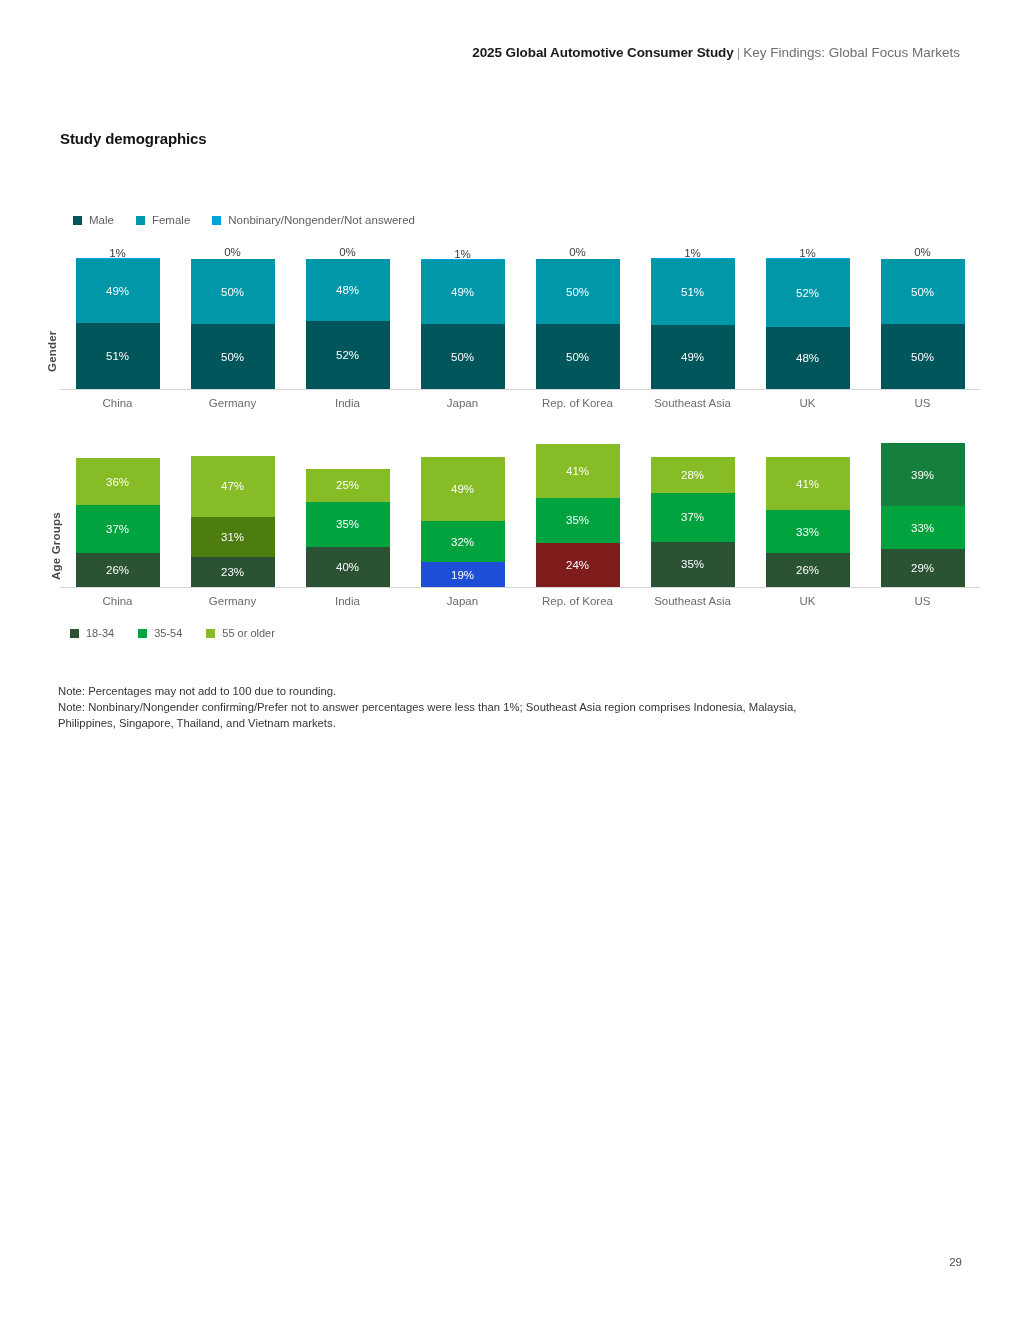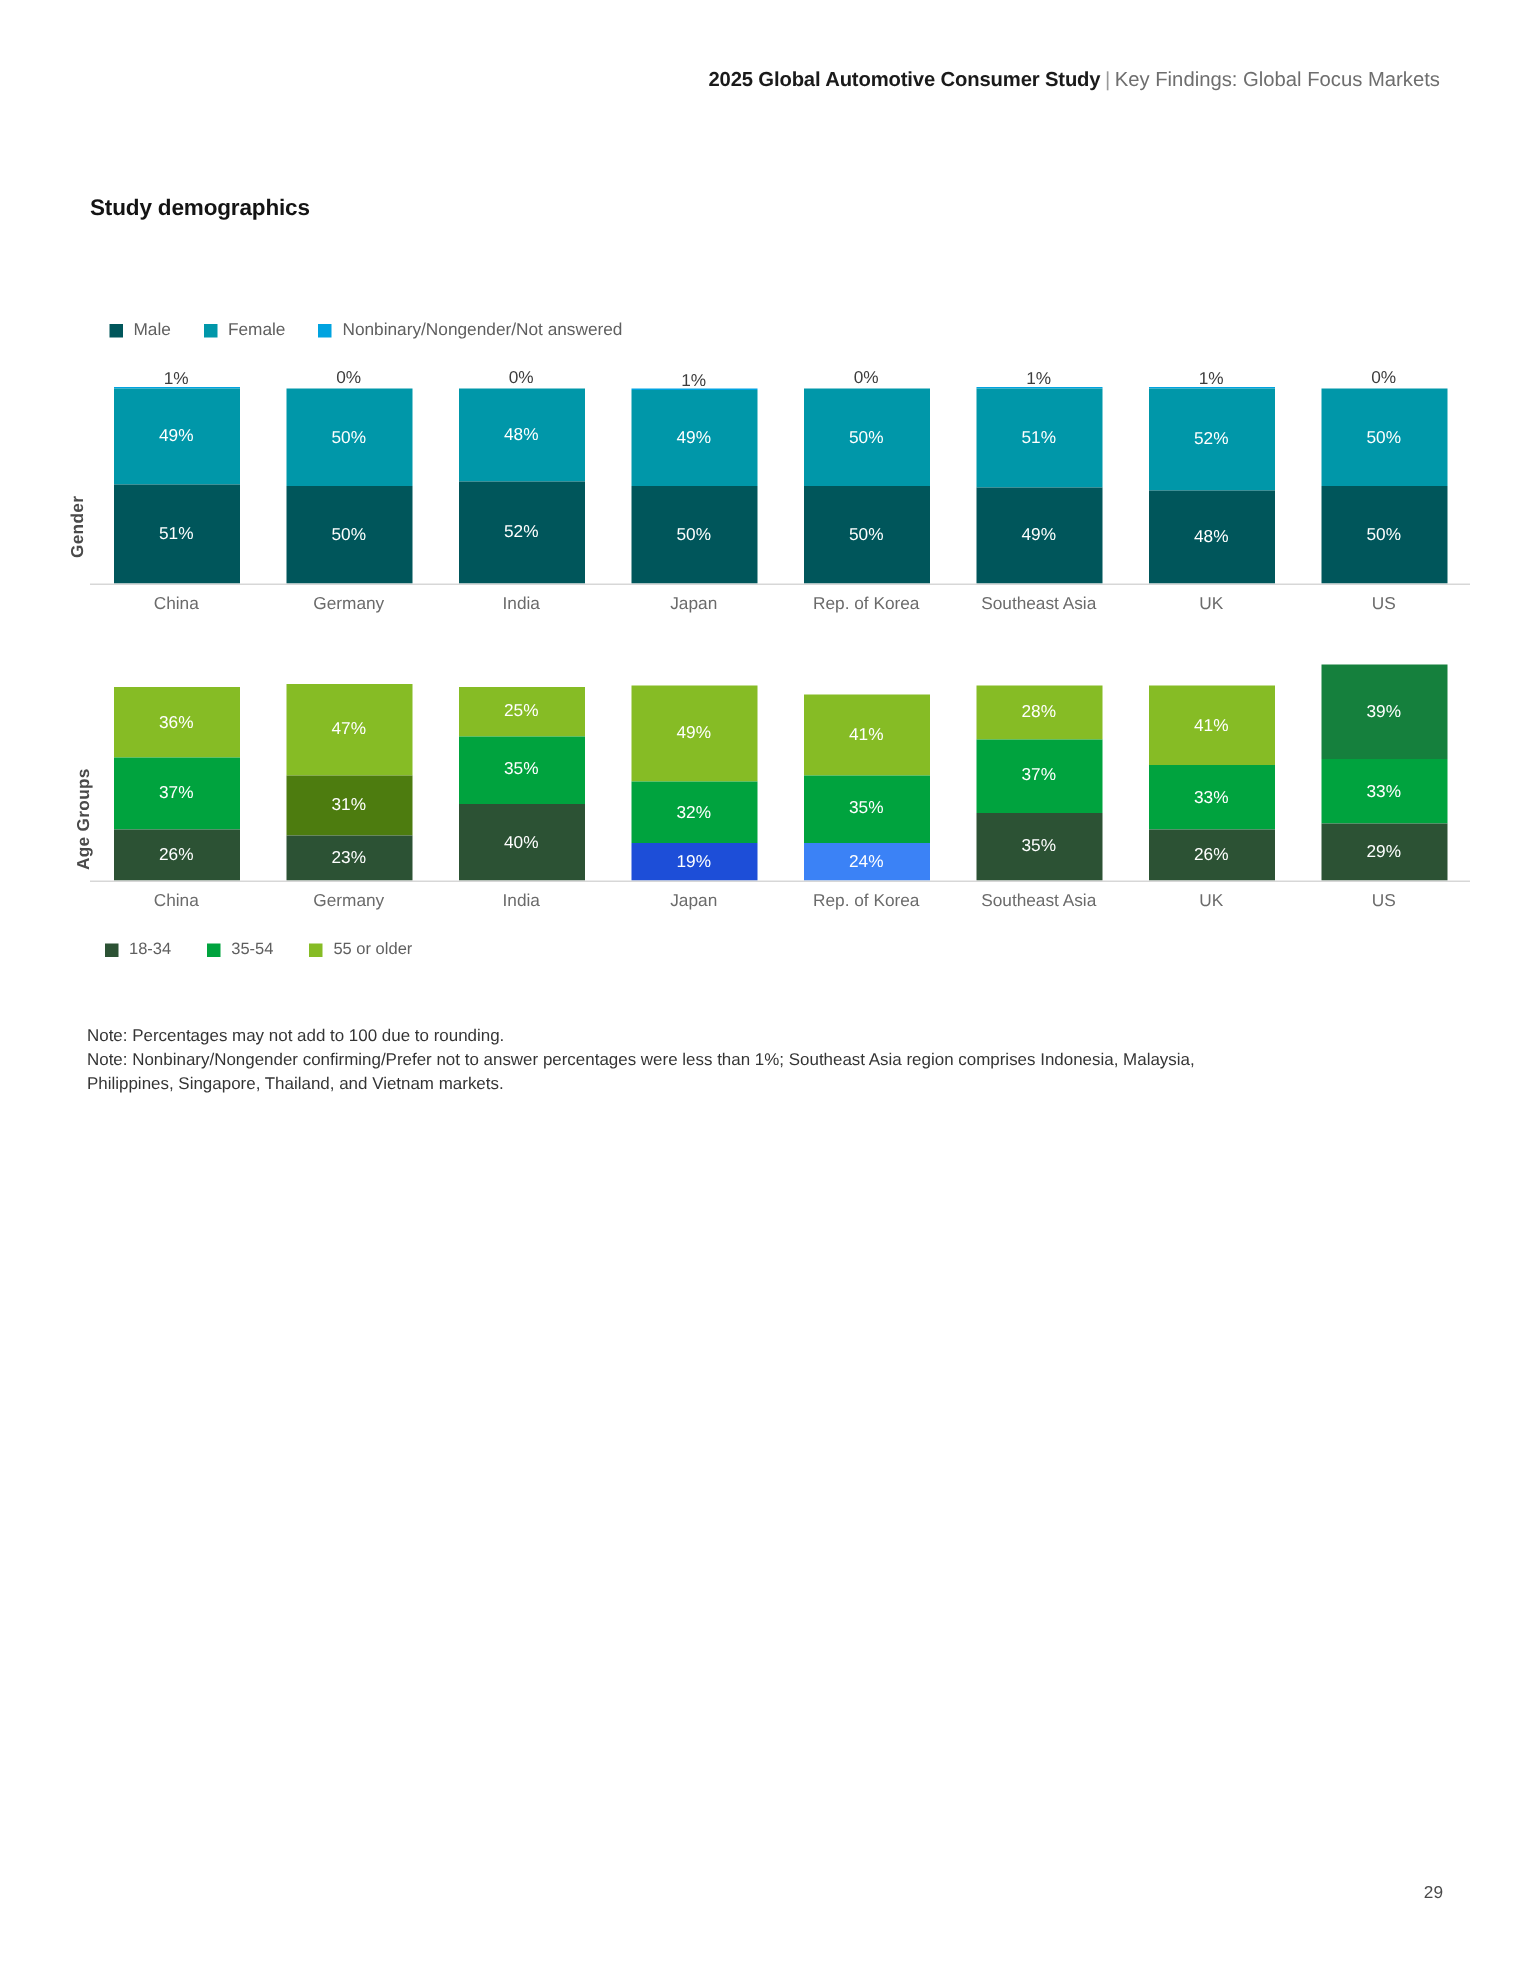--- a/index.html
+++ b/index.html
@@ -349,21 +349,21 @@
           </div>
         </div>
         <div class="bar-col">
           <div class="bar">
             <div class="seg" style="height: 32.5px; background: rgb(134, 188, 37);">
               <span>25%</span>
             </div>
             <div class="seg" style="height: 45.5px; background: rgb(0, 163, 62);">
               <span>35%</span>
             </div>
-            <div class="seg" style="height: 51px; background: rgb(44, 82, 52);">
+            <div class="seg" style="height: 40px; background: rgb(44, 82, 52);">
               <span>40%</span>
             </div>
           </div>
         </div>
         <div class="bar-col">
           <div class="bar">
             <div class="seg" style="height: 63.7px; background: rgb(134, 188, 37);">
               <span>49%</span>
             </div>
             <div class="seg" style="height: 41.6px; background: rgb(0, 163, 62);">
@@ -375,21 +375,21 @@
           </div>
         </div>
         <div class="bar-col">
           <div class="bar">
             <div class="seg" style="height: 53.3px; background: rgb(134, 188, 37);">
               <span>41%</span>
             </div>
             <div class="seg" style="height: 45.5px; background: rgb(0, 163, 62);">
               <span>35%</span>
             </div>
-            <div class="seg" style="height: 25px; background: #3b82f6;">
+            <div class="seg" style="height: 44px; background: #7f1d1d;">
               <span>24%</span>
             </div>
           </div>
         </div>
         <div class="bar-col">
           <div class="bar">
             <div class="seg" style="height: 36.4px; background: rgb(134, 188, 37);">
               <span>28%</span>
             </div>
             <div class="seg" style="height: 48.1px; background: rgb(0, 163, 62);">

